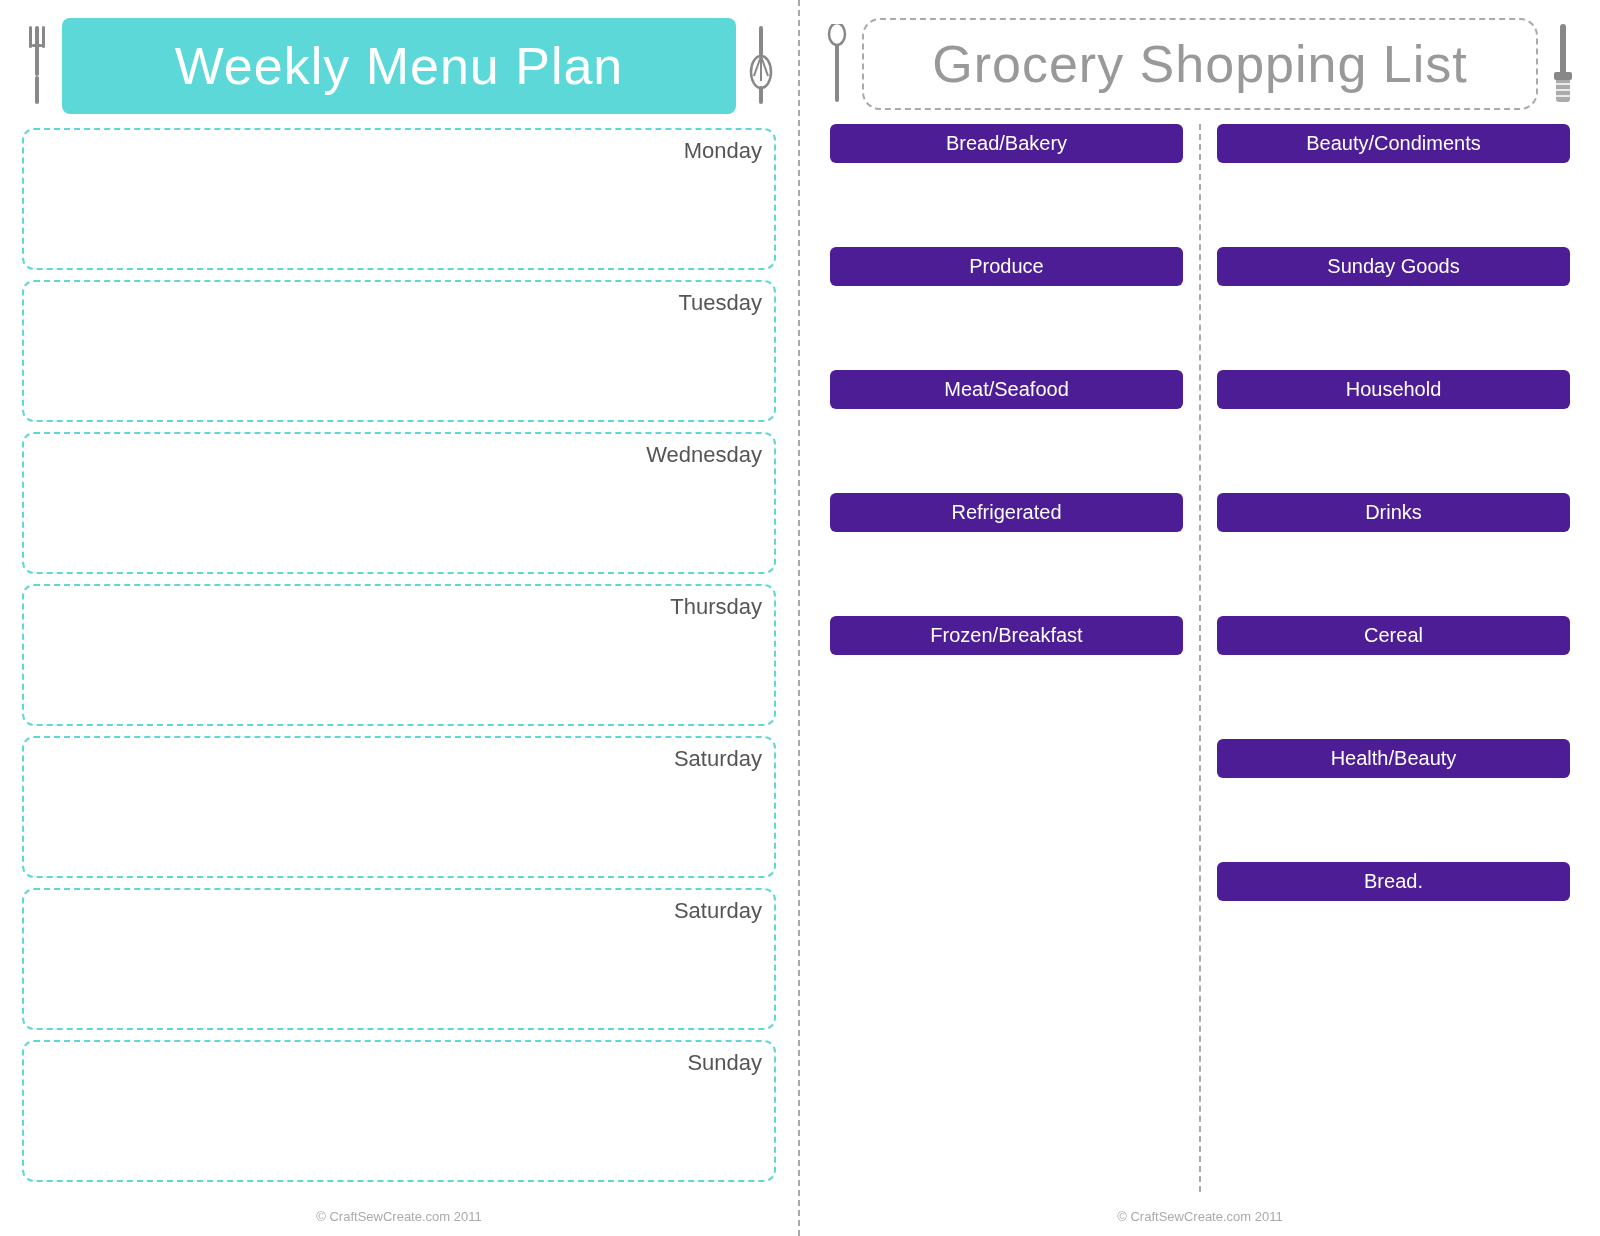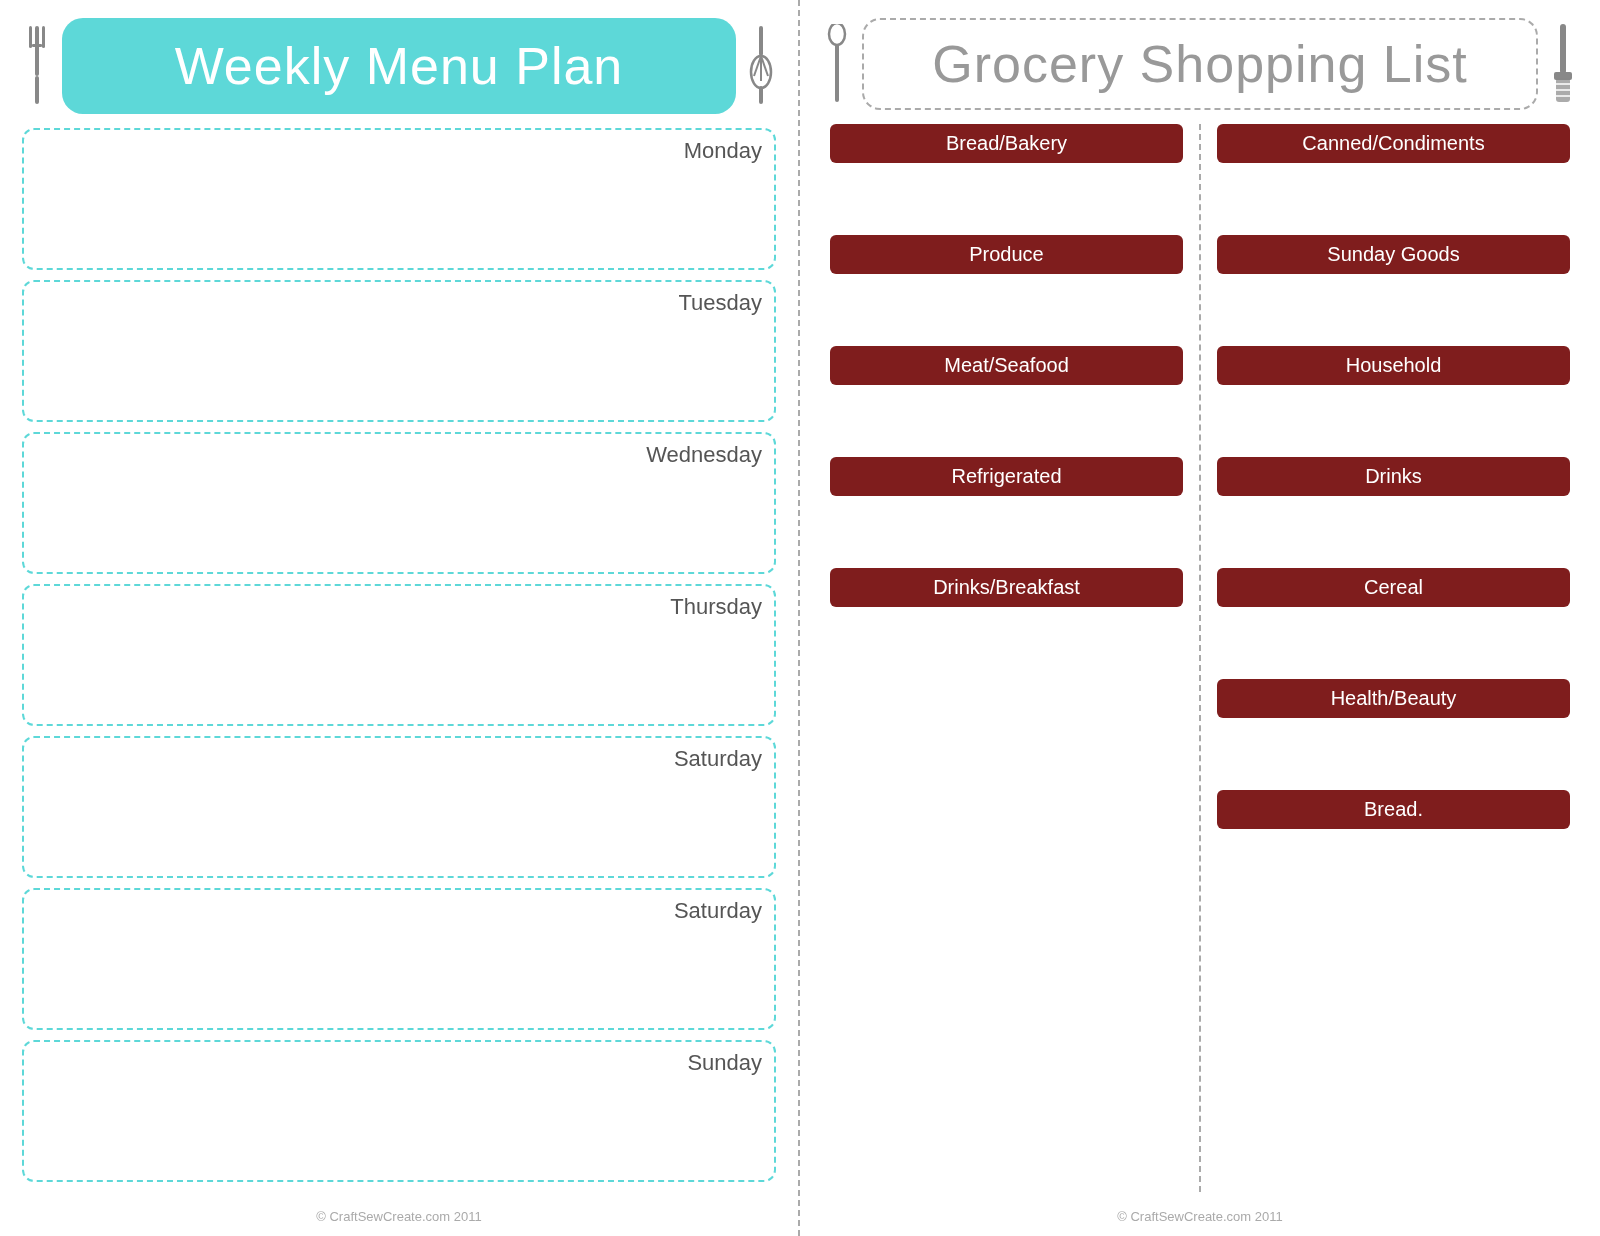--- a/index.html
+++ b/index.html
@@ -29,21 +29,21 @@
     .menu-header {
       display: flex;
       align-items: center;
       justify-content: center;
       margin-bottom: 14px;
       gap: 10px;
     }
 
     .menu-title-box {
       background: #5dd8d8;
-      border-radius: 21px;
+      border-radius: 8px;
       padding: 18px 40px;
       flex: 1;
       text-align: center;
     }
 
     .menu-title-box h1 {
       color: white;
       font-size: 52px;
       font-weight: 300;
       letter-spacing: 1px;
@@ -120,28 +120,28 @@
     .grocery-col:first-child {
       border-right: 2px dashed #aaa;
       padding-right: 16px;
     }
 
     .grocery-col:last-child {
       padding-left: 16px;
     }
 
     .category-label {
-      background: #7f1d1d;
+      background: #4c1d95;
       color: white;
       font-size: 20px;
       font-weight: 300;
       text-align: center;
       padding: 8px 12px;
       border-radius: 6px;
-      margin-bottom: 6px;
+      margin-bottom: 18px;
     }
 
     .category-space {
       flex: 1;
       min-height: 60px;
     }
 
     .grocery-item {
       display: flex;
       flex-direction: column;
@@ -239,28 +239,28 @@
       </div>
       <div class="grocery-item">
         <div class="category-label">Meat/Seafood</div>
         <div class="category-space" style="flex:1.8"></div>
       </div>
       <div class="grocery-item">
         <div class="category-label">Refrigerated</div>
         <div class="category-space" style="flex:1.8"></div>
       </div>
       <div class="grocery-item">
-        <div class="category-label">Drinks/Breakfast</div>
+        <div class="category-label">Frozen/Breakfast</div>
         <div class="category-space" style="flex:0.8"></div>
       </div>
     </div>
 
     <div class="grocery-col">
       <div class="grocery-item">
-        <div class="category-label">Canned/Condiments</div>
+        <div class="category-label">Beauty/Condiments</div>
         <div class="category-space" style="flex:3.2"></div>
       </div>
       <div class="grocery-item">
         <div class="category-label">Sunday Goods</div>
         <div class="category-space" style="flex:1.8"></div>
       </div>
       <div class="grocery-item">
         <div class="category-label">Household</div>
         <div class="category-space" style="flex:1.8"></div>
       </div>

